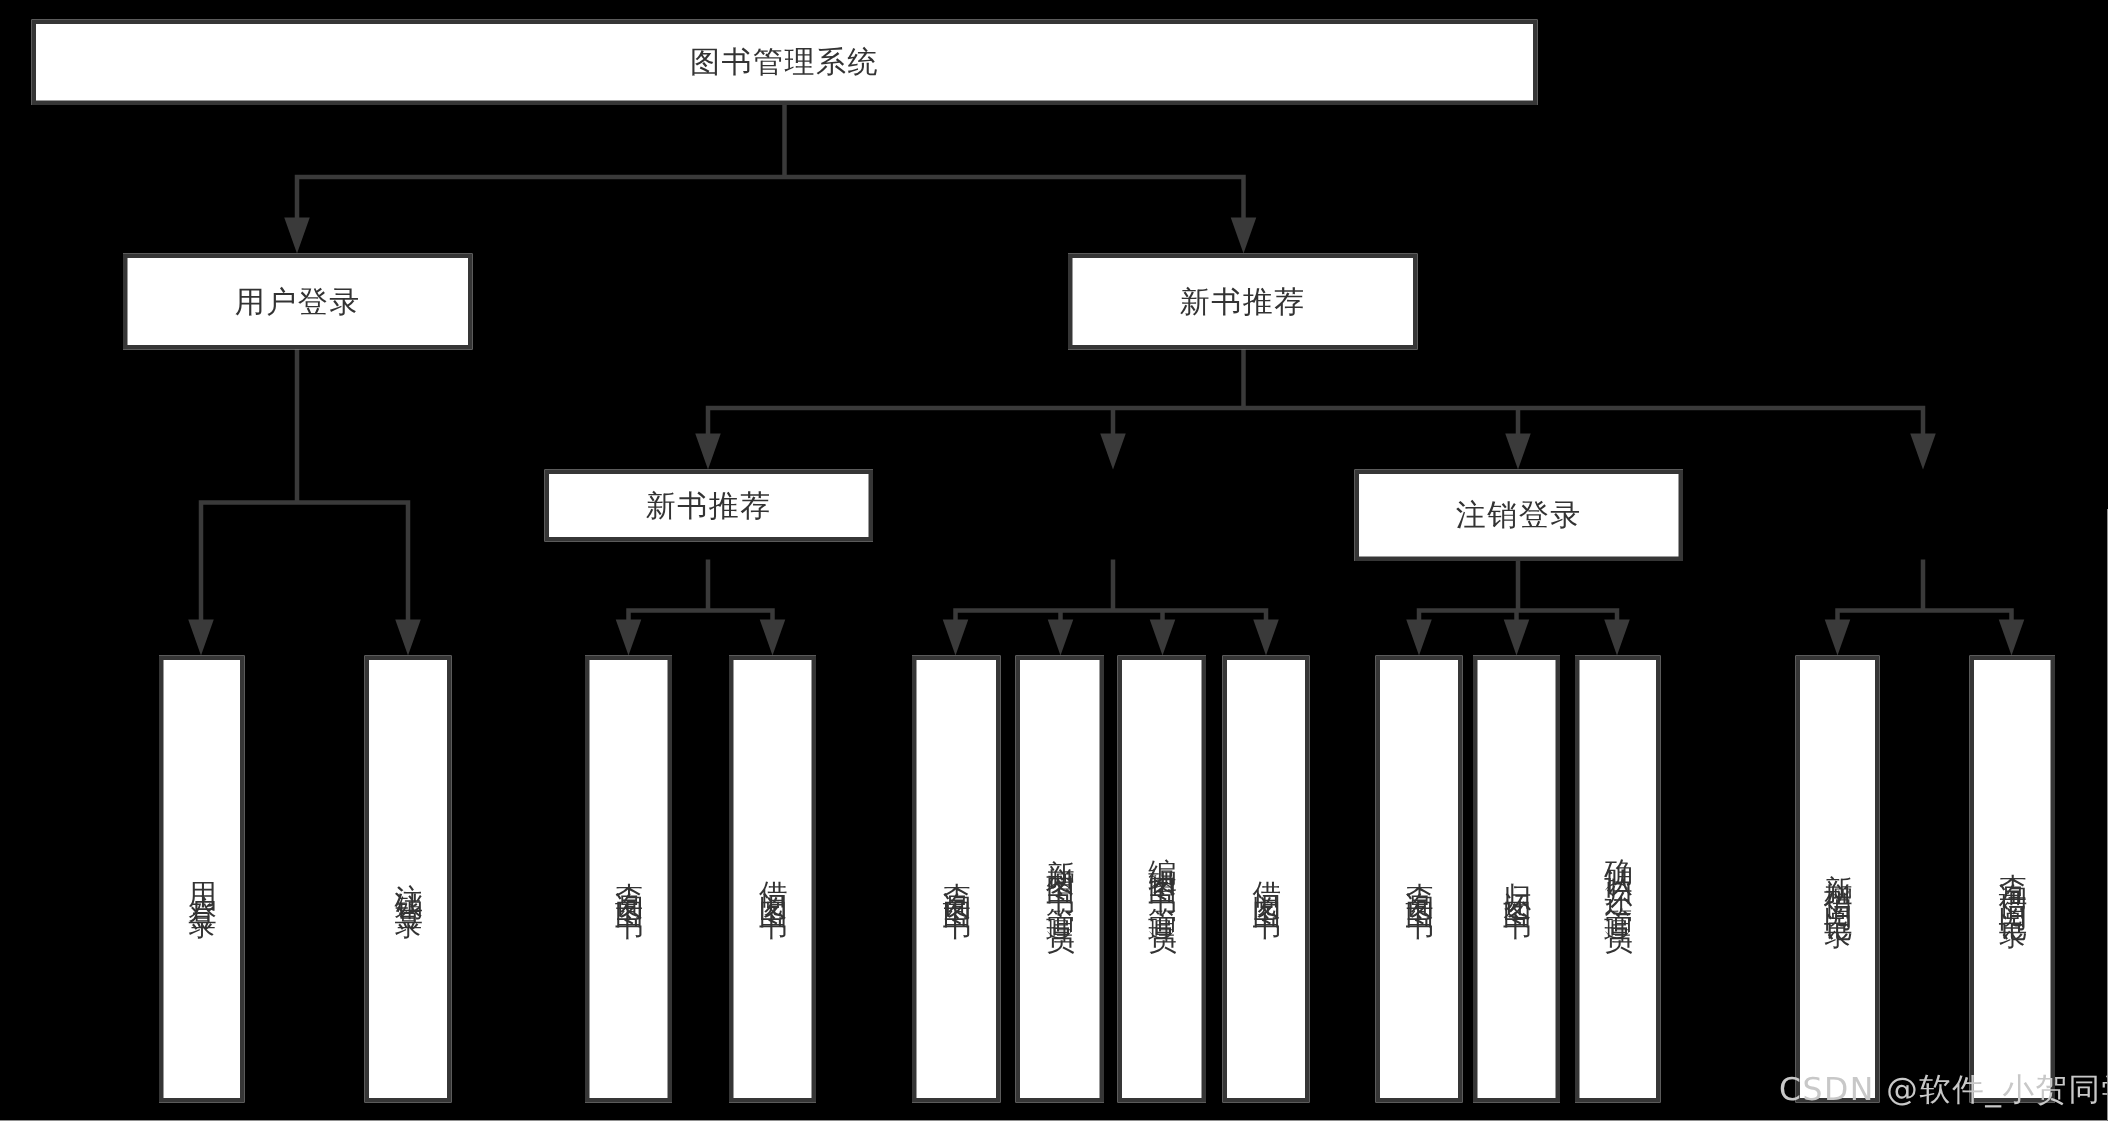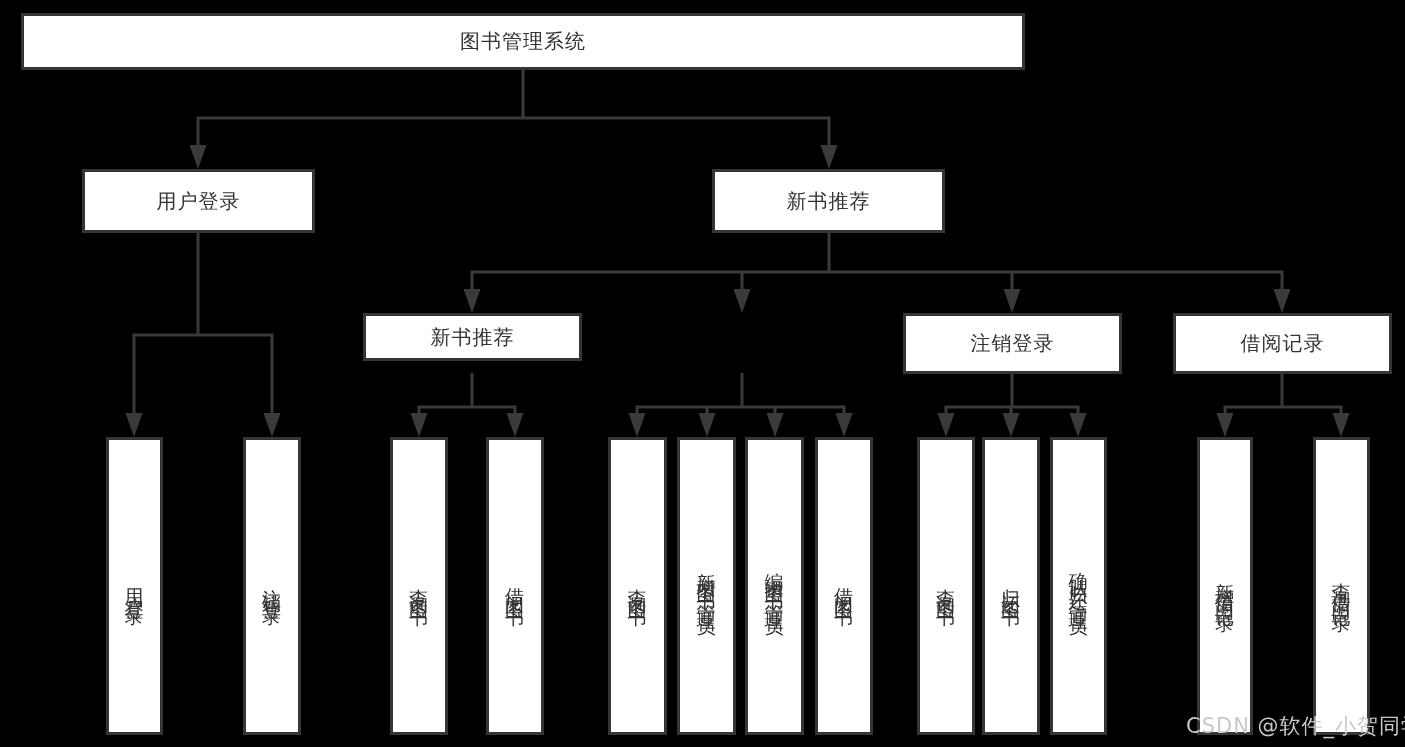--- a/index.html
+++ b/index.html
@@ -110,23 +110,20 @@
   <div class="node h-node" style="left:712px; top:169px; width:233px; height:64px;">
     <span class="label">新书推荐</span>
   </div>
 
   <div class="node h-node" style="left:363px; top:313px; width:219px; height:48px;">
     <span class="label">新书推荐</span>
   </div>
   <div class="node h-node" style="left:903px; top:313px; width:219px; height:61px;">
     <span class="label">注销登录</span>
   </div>
-  <div class="node h-node" style="left:1173px; top:313px; width:219px; height:61px;">
-    <span class="label">借阅记录</span>
-  </div>
 
   <div class="node v-node" style="left:106px; top:437px; width:57px; height:298px;">
     <span class="label">用户登录</span>
   </div>
   <div class="node v-node" style="left:243px; top:437px; width:58px; height:298px;">
     <span class="label">注销登录</span>
   </div>
 
   <div class="node v-node" style="left:390px; top:437px; width:58px; height:298px;">
     <span class="label">查询图书</span>

